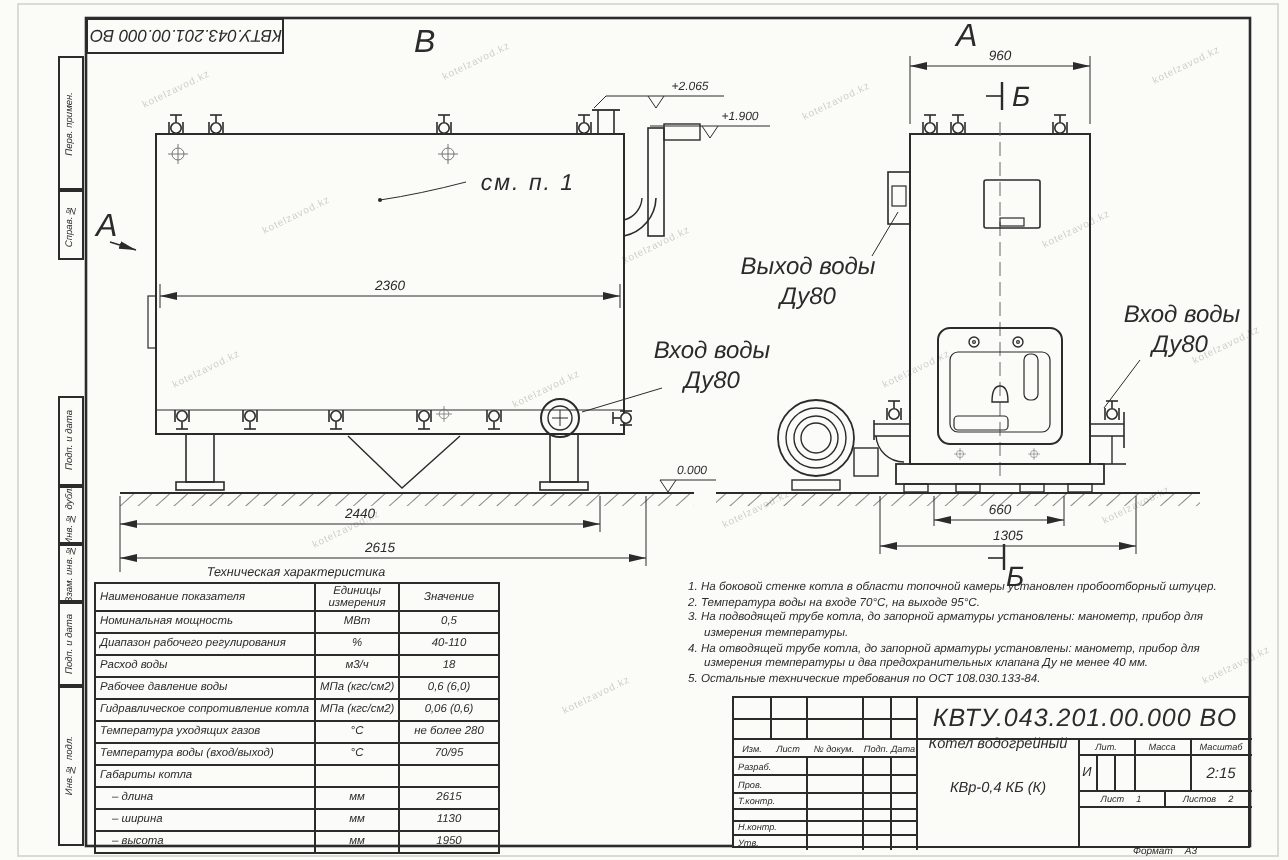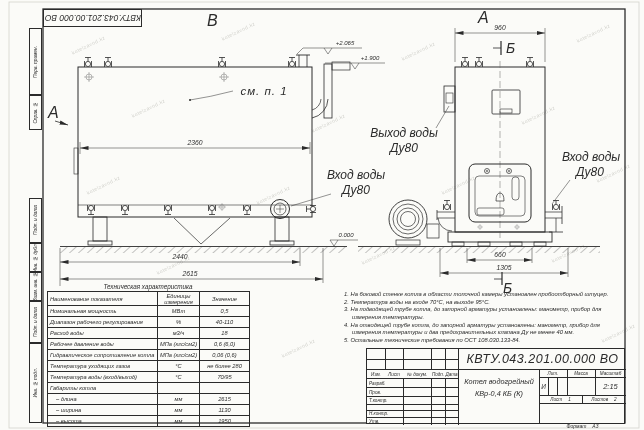--- a/index.html
+++ b/index.html
@@ -416,21 +416,21 @@
     <div class="ln" style="left:0;top:68px;width:91px;height:1px"></div>
     <div class="ln" style="left:36px;top:29px;width:1px;height:47px"></div>
     <div class="ln" style="left:64px;top:29px;width:1px;height:47px"></div>
     <div class="ln" style="left:78px;top:29px;width:1px;height:47px"></div>
     <div class="cell l" style="left:0;top:30px;width:36px;height:8px">Разраб.</div>
     <div class="cell l" style="left:0;top:39px;width:36px;height:8px">Пров.</div>
     <div class="cell l" style="left:0;top:48px;width:36px;height:7px">Т.контр.</div>
     <div class="cell l" style="left:0;top:61px;width:36px;height:7px">Н.контр.</div>
     <div class="cell l" style="left:0;top:68px;width:36px;height:8px">Утв.</div>
 
-    <div class="cell" style="left:92px;top:26px;width:80px;height:12px;font-size:7.3px">Котел водогрейный</div>
+    <div class="cell" style="left:92px;top:16px;width:80px;height:12px;font-size:7.3px">Котел водогрейный</div>
     <div class="cell" style="left:92px;top:38px;width:80px;height:12px;font-size:7.3px">КВр-0,4 КБ (К)</div>
 
     <div class="ln" style="left:172px;top:28px;width:87px;height:1px"></div>
     <div class="ln" style="left:200px;top:20px;width:1px;height:26px"></div>
     <div class="ln" style="left:228px;top:20px;width:1px;height:26px"></div>
     <div class="cell" style="left:172px;top:20px;width:28px;height:8px">Лит.</div>
     <div class="cell" style="left:200px;top:20px;width:28px;height:8px">Масса</div>
     <div class="cell" style="left:228px;top:20px;width:31px;height:8px">Масштаб</div>
     <div class="ln" style="left:181px;top:28px;width:1px;height:18px"></div>
     <div class="ln" style="left:190px;top:28px;width:1px;height:18px"></div>

